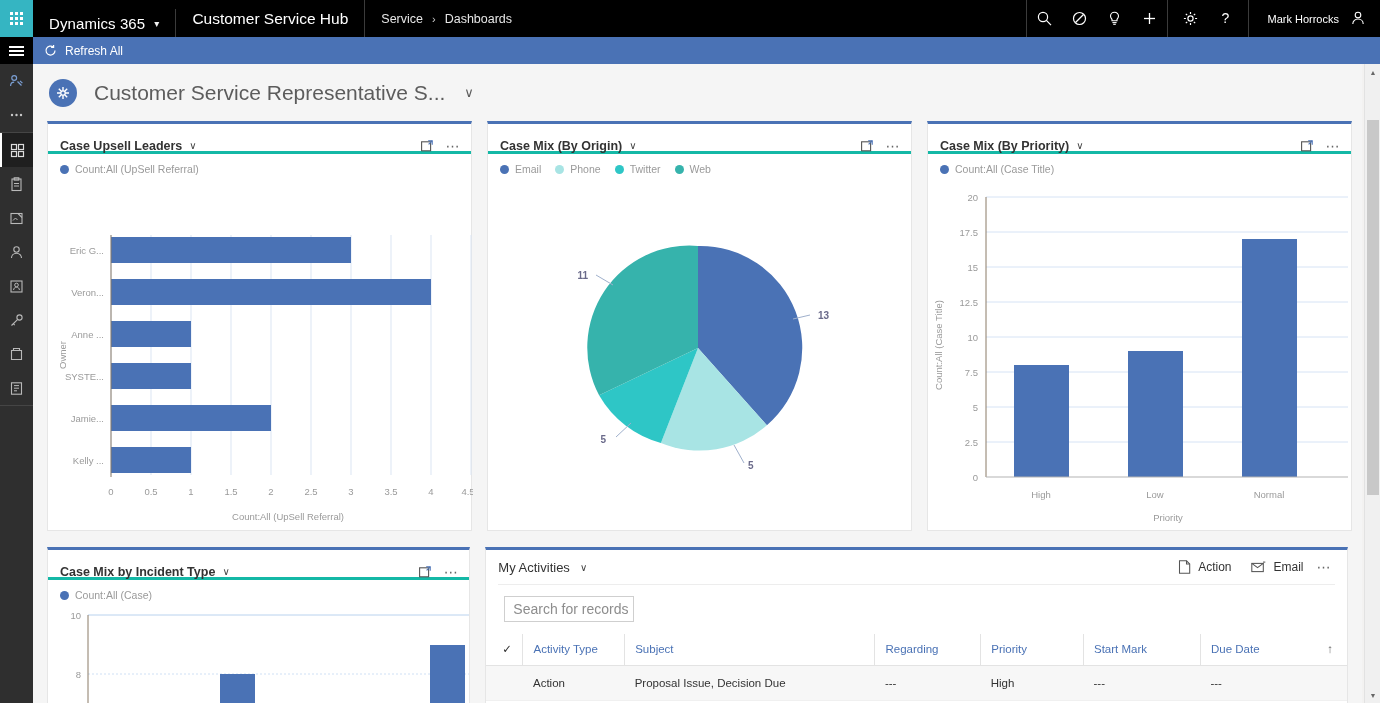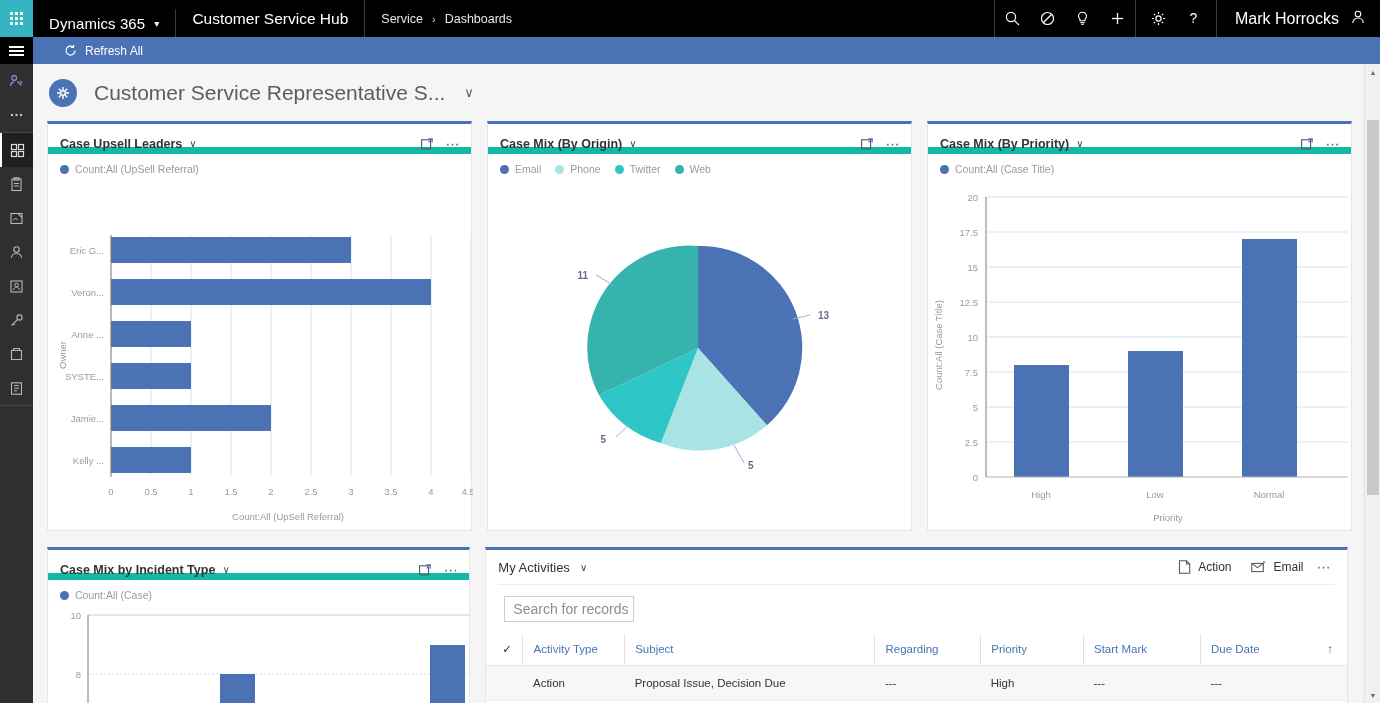--- a/index.html
+++ b/index.html
@@ -39,27 +39,27 @@
   .tb-spacer { flex: 1 1 auto; }
   .tb-icons { display: flex; align-items: center; border-left: 1px solid #3b3b3b; }
   .tb-icon {
     width: 35px; height: 37px; display: flex; align-items: center;
     justify-content: center; cursor: pointer;
   }
   .tb-icon svg { display: block; }
   .tb-group { display: flex; align-items: center; border-left: 1px solid #3b3b3b; padding: 0 5px; }
   .tb-user {
     display: flex; align-items: center; gap: 11px; padding: 0 14px 0 18px;
-    border-left: 1px solid #3b3b3b; font-size: 16px; cursor: pointer;
+    border-left: 1px solid #3b3b3b; font-size: 11px; cursor: pointer;
   }
 
   
   .cmdbar {
     position: absolute; top: 37px; left: 0; width: 1380px; height: 27px;
-    background: #4a72b5; display: flex; align-items: center; gap: 20px;
+    background: #4a72b5; display: flex; align-items: center;
   }
   .hamb {
     width: 33px; height: 27px; background: #000; display: flex;
     align-items: center; justify-content: center; cursor: pointer; flex: none;
   }
   .hamb span { display: block; width: 15px; height: 9px; position: relative; }
   .hamb span::before, .hamb span::after, .hamb span i {
     content: ""; position: absolute; left: 0; width: 15px; height: 1.5px; background: #fff;
   }
   .hamb span::before { top: 0; }
@@ -105,21 +105,21 @@
   }
   .row1 { display: flex; gap: 15px; }
   .row2 { display: flex; gap: 15px; margin-top: 16px; }
 
   .card {
     background: #fff; border: 1px solid #e6e6e6; border-top: 3px solid #4a72b5;
     position: relative;
   }
   .card-hd {
     display: flex; align-items: center; height: 30px; padding: 16px 10px 0 12px;
-    border-bottom: 7px solid #14b8a6;
+    border-bottom: 3px solid #14b8a6;
   }
   .card-title { font-size: 12.5px; font-weight: bold; color: #333; white-space: nowrap; }
   .card-title-chev { margin-left: 7px; font-size: 10px; color: #444; cursor: pointer; }
   .hd-spacer { flex: 1 1 auto; }
   .hd-icon { margin-left: 12px; cursor: pointer; display: flex; align-items: center; }
   .hd-dots { margin-left: 13px; color: #666; font-size: 14px; letter-spacing: 1.5px; cursor: pointer; }
 
   .legend { display: flex; align-items: center; gap: 14px; padding: 9px 0 0 12px; }
   .legend-item { display: flex; align-items: center; gap: 6px; }
   .legend-dot { width: 9px; height: 9px; border-radius: 50%; display: block; }

